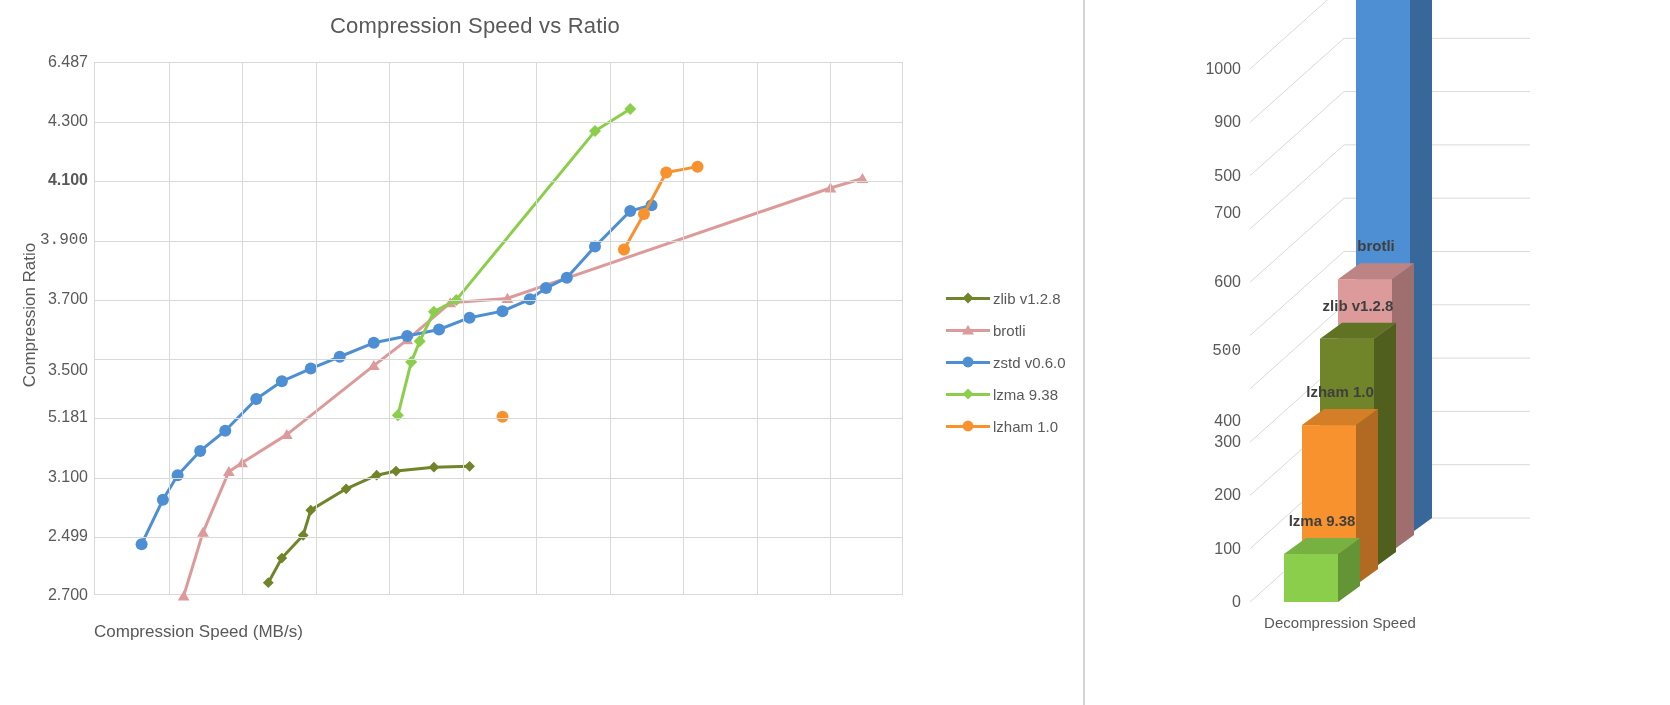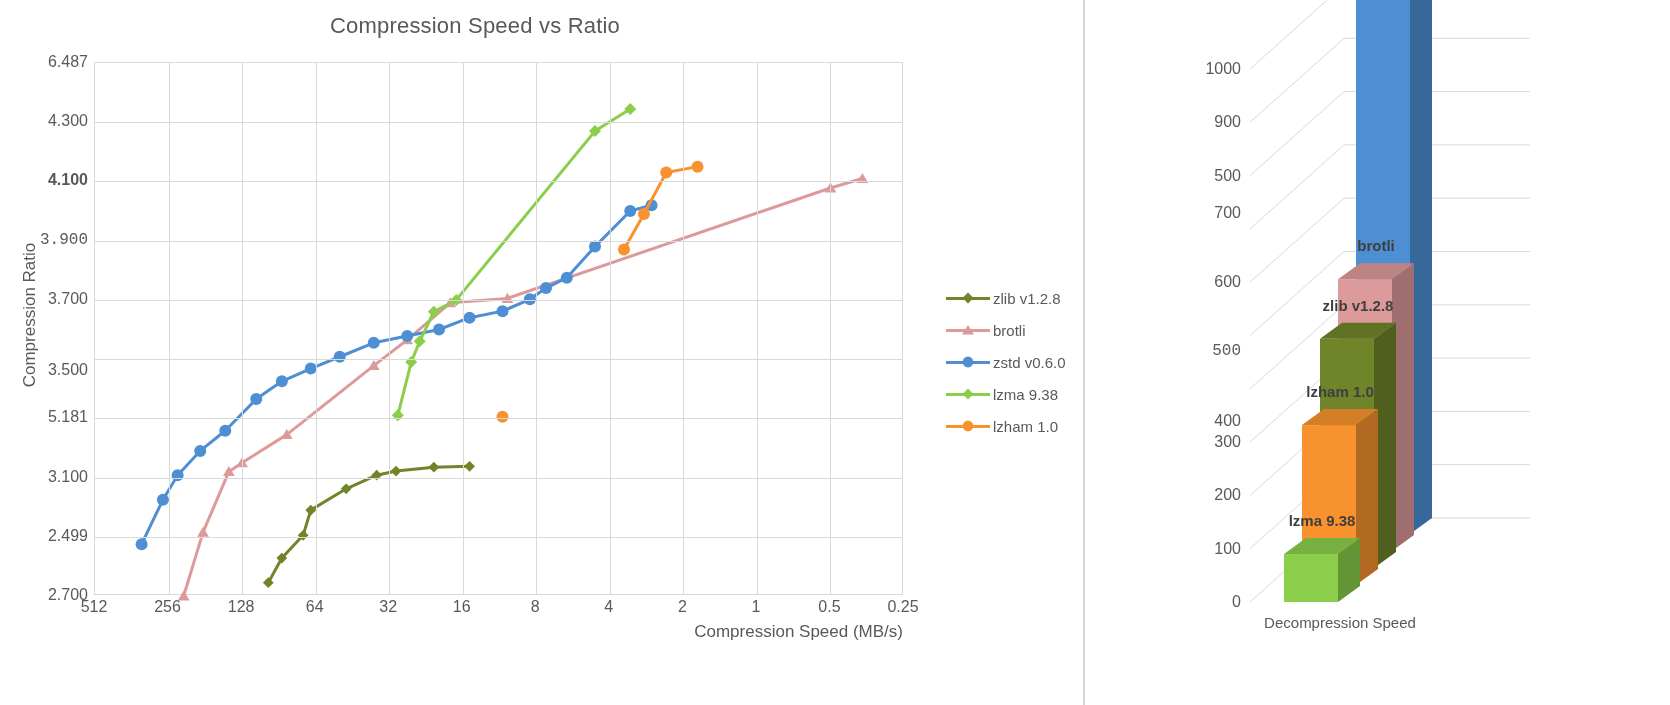--- a/index.html
+++ b/index.html
@@ -64,21 +64,21 @@
     font-size: 16px;
     color: #595959;
     transform: translateX(-50%);
     white-space: nowrap;
   }
 
   #x-axis-title {
     position: absolute;
     left: 94px; top: 622px;
     width: 809px;
-    text-align: right;
+    text-align: left;
     font-size: 17px;
     color: #595959;
   }
   #y-axis-title {
     position: absolute;
     left: -230px; top: 305px;
     width: 520px;
     text-align: center;
     font-size: 17px;
     color: #595959;
@@ -163,34 +163,20 @@
         <div class="ytick" style="top: 533px;">2.700</div>
         <div class="ytick" style="top: 473.778px;">2.499</div>
         <div class="ytick" style="top: 414.556px;">3.100</div>
         <div class="ytick" style="top: 355.333px;">5.181</div>
         <div class="ytick" style="top: 308px;">3.500</div>
         <div class="ytick" style="top: 236.889px;">3.700</div>
         <div class="ytick" style="top: 177.667px; font-family: Liberation Mono, monospace;">3.900</div>
         <div class="ytick" style="top: 118.444px; font-weight: bold;">4.100</div>
         <div class="ytick" style="top: 59.2222px;">4.300</div>
         <div class="ytick" style="top: 0px;">6.487</div>
-      </div>
-    <div id="x-ticks">
-        <div class="xtick" style="left: 0px;">512</div>
-        <div class="xtick" style="left: 73.5455px;">256</div>
-        <div class="xtick" style="left: 147.091px;">128</div>
-        <div class="xtick" style="left: 220.636px;">64</div>
-        <div class="xtick" style="left: 294.182px;">32</div>
-        <div class="xtick" style="left: 367.727px;">16</div>
-        <div class="xtick" style="left: 441.273px;">8</div>
-        <div class="xtick" style="left: 514.818px;">4</div>
-        <div class="xtick" style="left: 588.364px;">2</div>
-        <div class="xtick" style="left: 661.909px;">1</div>
-        <div class="xtick" style="left: 735.455px;">0.5</div>
-        <div class="xtick" style="left: 809px;">0.25</div>
       </div>
 
     <div id="plot-area">
       <svg id="scatter-svg" viewBox="0 0 809 533" preserveAspectRatio="none">
           <g>
             <polyline points="173.283667497477,519.6750000000001 186.84725641112962,495.0977777777779 208.13915216665177,472.29722222222233 215.7758040836057,447.12777777777774 251.16048517423496,425.80777777777786 281.6846067121063,412.18666666666667 301.0295916502462,408.04111111111115 338.8741095429075,404.1916666666668 374.5750461957008,403.3033333333334" fill="none" stroke="#70842a" stroke-width="3" stroke-linejoin="round" stroke-linecap="round"></polyline>
             <polygon points="173.283667497477,514.2750000000001 178.68366749747702,519.6750000000001 173.283667497477,525.075 167.883667497477,519.6750000000001" fill="#70842a"></polygon>
             <polygon points="186.84725641112962,489.6977777777779 192.24725641112963,495.0977777777779 186.84725641112962,500.49777777777786 181.44725641112962,495.0977777777779" fill="#70842a"></polygon>
             <polygon points="208.13915216665177,466.89722222222235 213.53915216665177,472.29722222222233 208.13915216665177,477.6972222222223 202.73915216665176,472.29722222222233" fill="#70842a"></polygon>
             <polygon points="215.7758040836057,441.72777777777776 221.1758040836057,447.12777777777774 215.7758040836057,452.5277777777777 210.3758040836057,447.12777777777774" fill="#70842a"></polygon>

